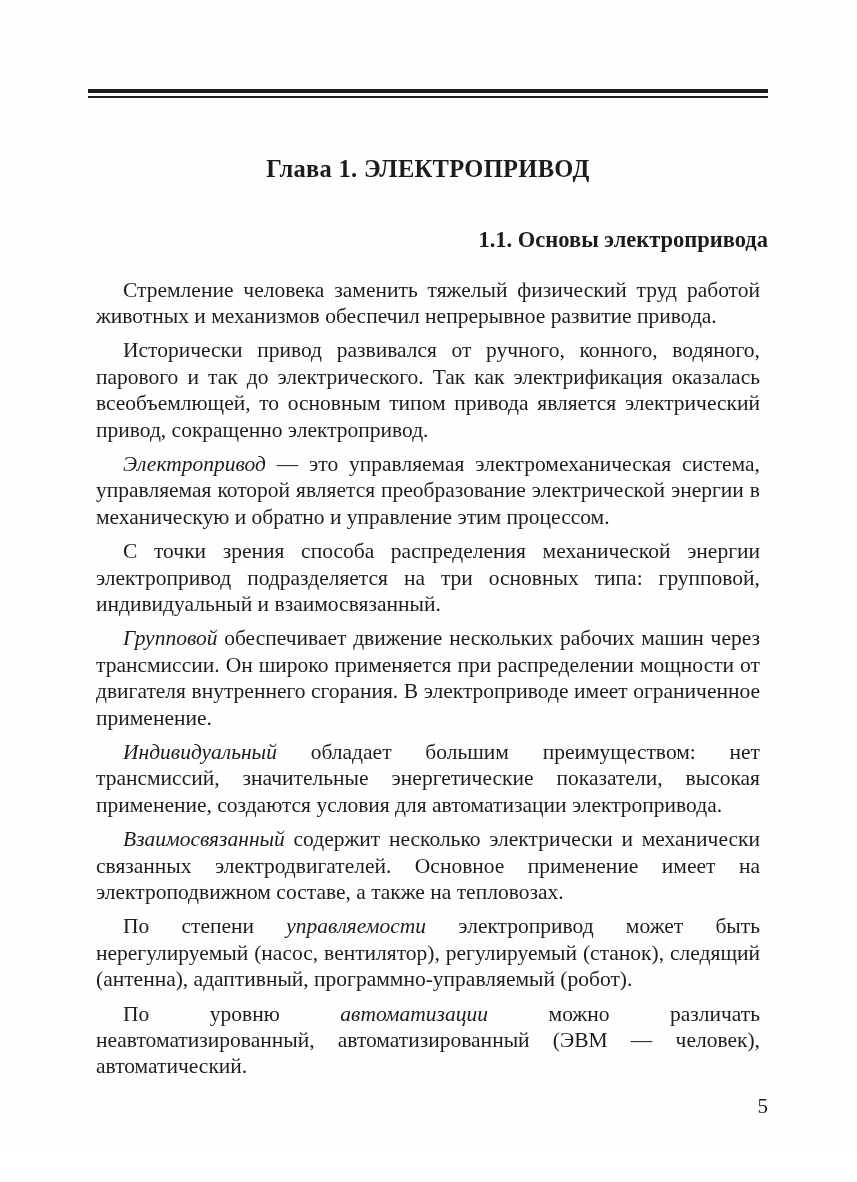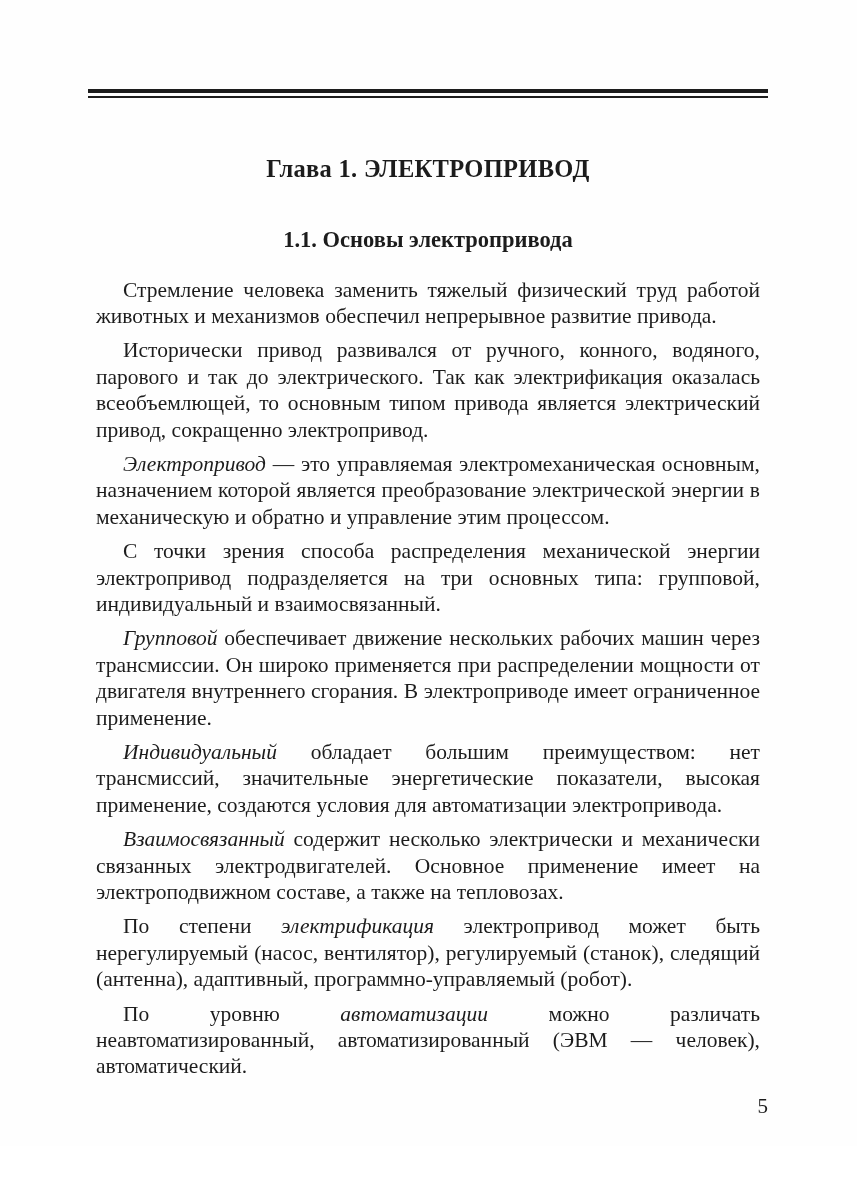--- a/index.html
+++ b/index.html
@@ -34,21 +34,21 @@
     line-height: 30px;
     font-weight: bold;
     text-align: center;
     letter-spacing: 0.3px;
   }
   .section-title {
     margin: 42px 0 16px 0;
     font-size: 22.5px;
     line-height: 28px;
     font-weight: bold;
-    text-align: center;
+    text-align: right;
   }
   .body-text {
     margin-top: 23px;
   }
   .para {
     margin: 8px;
     font-size: 21.5px;
     line-height: 26.4px;
     text-align: justify;
     text-indent: 27px;
@@ -75,23 +75,23 @@
 <body>
 
 <div class="page">
   <div class="content">
     <div class="top-rule"></div>
     <h1 class="chapter-title">Глава 1. ЭЛЕКТРОПРИВОД</h1>
     <h2 class="section-title">1.1. Основы электропривода</h2>
     <div class="body-text">
         <p class="para"><span>Стремление человека заменить тяжелый физический труд работой животных и механизмов обеспечил непрерывное развитие привода.</span></p>
         <p class="para"><span>Исторически привод развивался от ручного, конного, водяного, парового и так до электрического. Так как электрификация оказалась всеобъемлющей, то основным типом привода является электрический привод, сокращенно электропривод.</span></p>
-        <p class="para"><span class="em">Электропривод</span><span> — это управляемая электромеханическая основным, назначением которой является преобразование электрической энергии в механическую и обратно и управление этим процессом.</span></p>
+        <p class="para"><span class="em">Электропривод</span><span> — это управляемая электромеханическая система, управляемая которой является преобразование электрической энергии в механическую и обратно и управление этим процессом.</span></p>
         <p class="para"><span>С точки зрения способа распределения механической энергии электропривод подразделяется на три основных типа: групповой, индивидуальный и взаимосвязанный.</span></p>
         <p class="para"><span class="em">Групповой</span><span> обеспечивает движение нескольких рабочих машин через трансмиссии. Он широко применяется при распределении мощности от двигателя внутреннего сгорания. В электроприводе имеет ограниченное применение.</span></p>
         <p class="para"><span class="em">Индивидуальный</span><span> обладает большим преимуществом: нет трансмиссий, значительные энергетические показатели, высокая применение, создаются условия для автоматизации электропривода.</span></p>
         <p class="para"><span class="em">Взаимосвязанный</span><span> содержит несколько электрически и механически связанных электродвигателей. Основное применение имеет на электроподвижном составе, а также на тепловозах.</span></p>
-        <p class="para"><span>По степени </span><span class="em">электрификация</span><span> электропривод может быть нерегулируемый (насос, вентилятор), регулируемый (станок), следящий (антенна), адаптивный, программно-управляемый (робот).</span></p>
+        <p class="para"><span>По степени </span><span class="em">управляемости</span><span> электропривод может быть нерегулируемый (насос, вентилятор), регулируемый (станок), следящий (антенна), адаптивный, программно-управляемый (робот).</span></p>
         <p class="para"><span>По уровню </span><span class="em">автоматизации</span><span> можно различать неавтоматизированный, автоматизированный (ЭВМ — человек), автоматический.</span></p>
       </div>
   </div>
   <div class="page-number">5</div>
 </div>
 
 </body></html>

